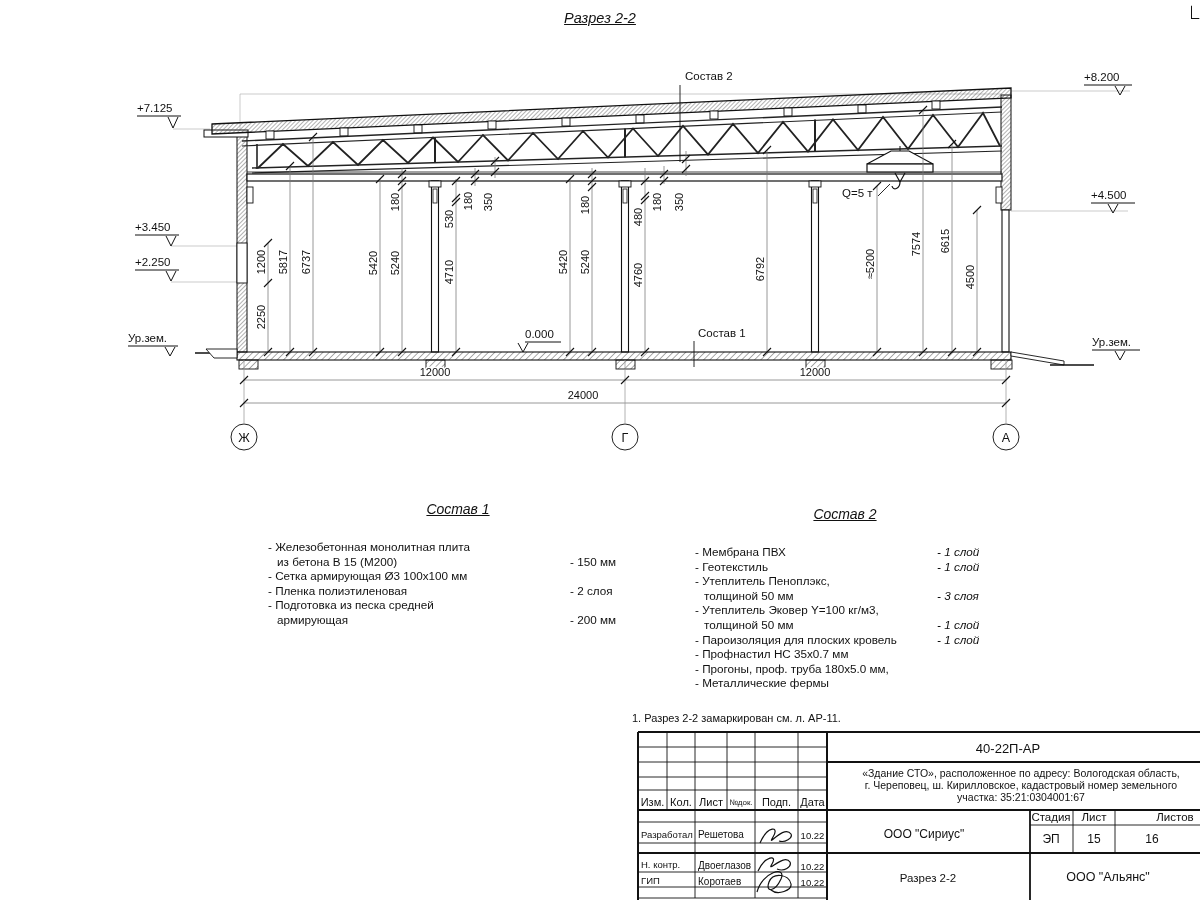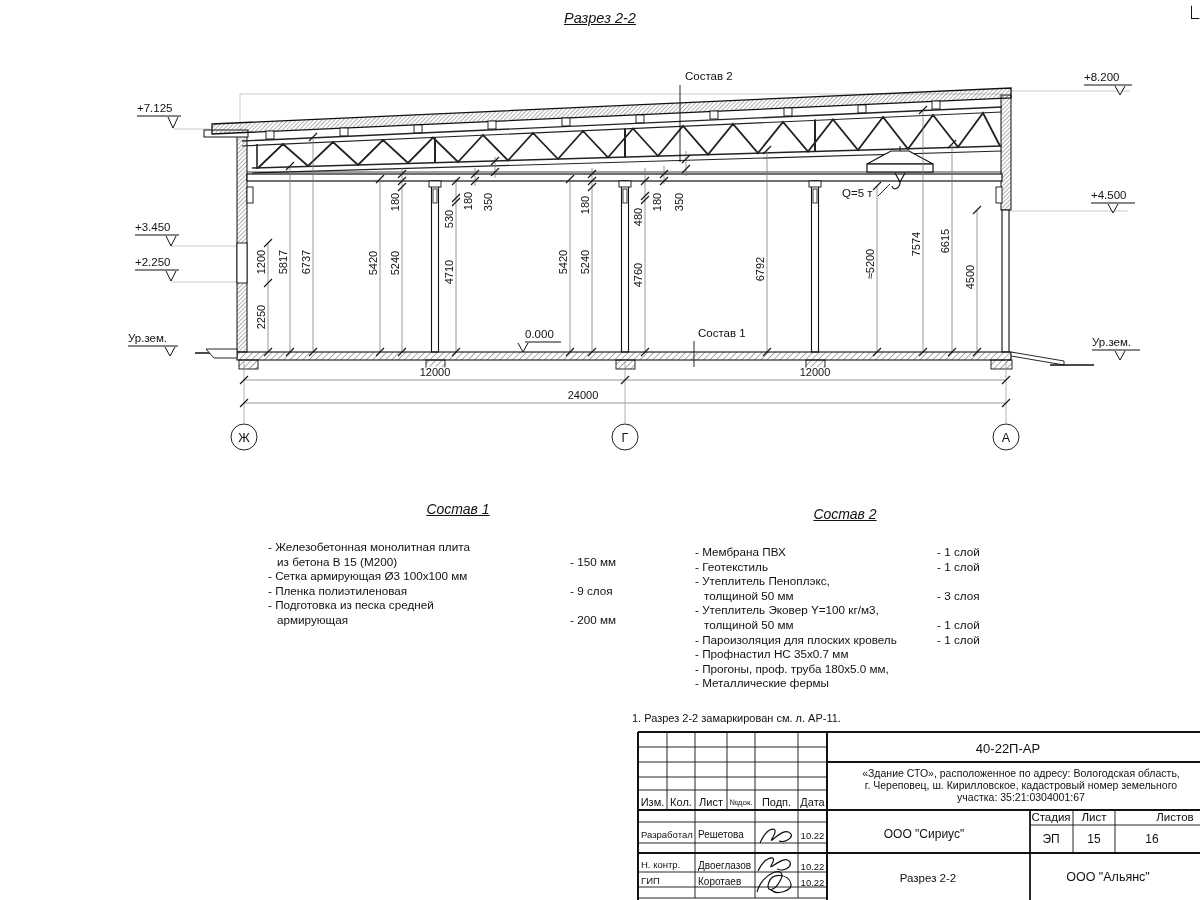--- a/index.html
+++ b/index.html
@@ -9,21 +9,21 @@
              font-size:14.5px;font-style:italic;color:#111;}
   .dwg-title span{text-decoration:underline;}
   .sostav{position:absolute;font-size:11.7px;line-height:14.6px;color:#111;}
   .sostav .hd{position:absolute;top:-38px;left:0;width:100%;text-align:center;
               font-size:14px;font-style:italic;}
   .sostav .hd span{text-decoration:underline;}
   .srow{position:relative;white-space:nowrap;}
   .srow.ind{padding-left:9px;}
   .qty{position:absolute;top:0;white-space:nowrap;}
   .s1 .qty{left:258px;margin-left:44px;}
-  .s2 .qty{left:242px;}
+  .s2 .qty{left:242px;font-style:italic;}
   .note{position:absolute;left:632px;top:712px;font-size:11px;color:#111;white-space:nowrap;}
   .corner-box{position:absolute;left:1191px;top:2px;width:26px;height:15px;border:1.5px solid #111;}
   svg text{fill:#111;}
   .dt{paint-order:stroke;stroke:#fff;stroke-width:3px;}
 </style>
 </head>
 <body>
 
 <div class="page">
 
@@ -292,21 +292,21 @@
       <text x="625" y="441.5" text-anchor="middle">Г</text>
       <text x="1006" y="441.5" text-anchor="middle">А</text>
     </g>
   </svg>
 
   <div class="sostav s1" style="left:268px;top:540px;width:340px;">
     <div class="hd" style="left:100px;width:180px;"><span>Состав 1</span></div>
     <div class="srow"><span>- Железобетонная  монолитная плита</span><span class="qty"></span></div>
     <div class="srow ind"><span>из бетона В 15 (М200)</span><span class="qty">- 150 мм</span></div>
     <div class="srow"><span>- Сетка армирующая Ø3 100х100 мм</span><span class="qty"></span></div>
-    <div class="srow"><span>- Пленка полиэтиленовая</span><span class="qty">-  9 слоя</span></div>
+    <div class="srow"><span>- Пленка полиэтиленовая</span><span class="qty">-  2 слоя</span></div>
     <div class="srow"><span>- Подготовка из песка средней</span><span class="qty"></span></div>
     <div class="srow ind"><span>армирующая</span><span class="qty">- 200 мм</span></div>
   </div>
 
   <div class="sostav s2" style="left:695px;top:545px;width:300px;">
     <div class="hd" style="left:60px;width:180px;"><span>Состав 2</span></div>
     <div class="srow"><span>- Мембрана ПВХ</span><span class="qty">- 1 слой</span></div>
     <div class="srow"><span>- Геотекстиль</span><span class="qty">- 1 слой</span></div>
     <div class="srow"><span>- Утеплитель Пеноплэкс,</span><span class="qty"></span></div>
     <div class="srow ind"><span>толщиной 50 мм</span><span class="qty">- 3 слоя</span></div>

